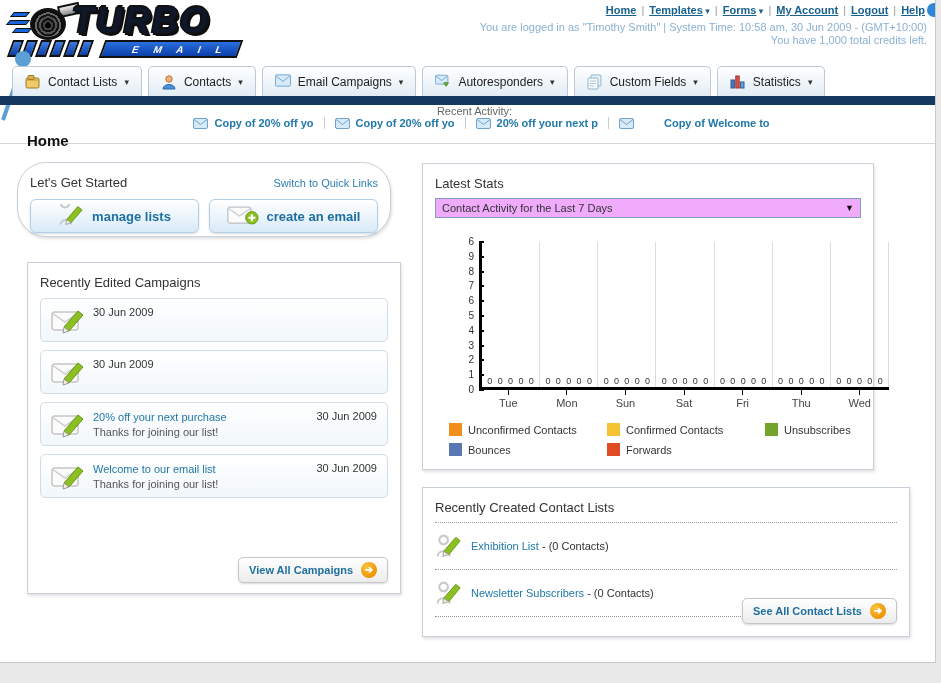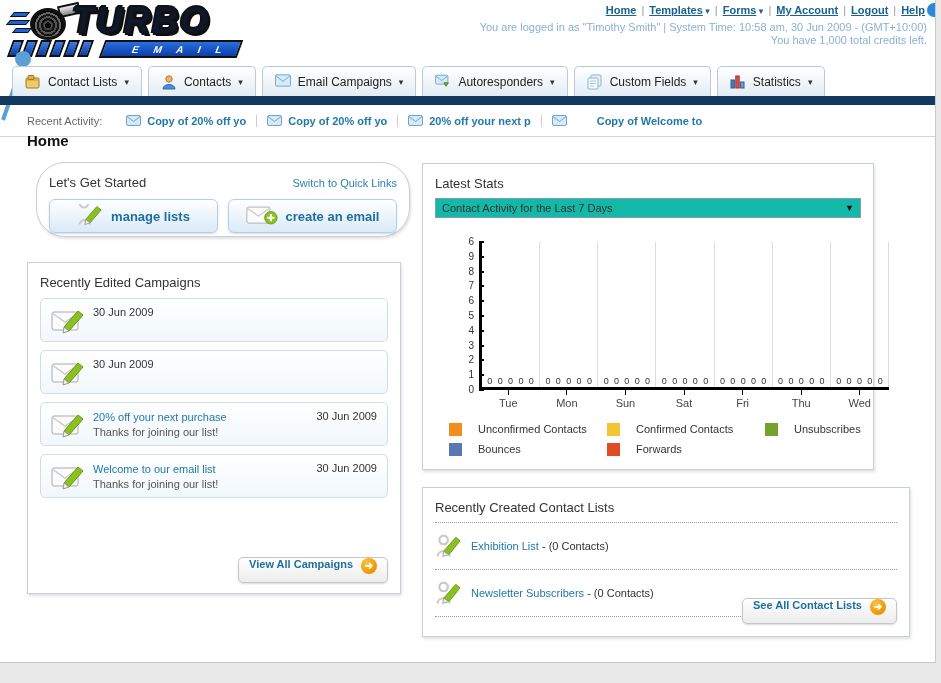--- a/index.html
+++ b/index.html
@@ -53,35 +53,35 @@
     height:30px; padding:0 12px; display:flex; align-items:center; gap:7px;
     border:1px solid #b9cbd9; border-bottom:none; border-radius:5px 5px 0 0;
     background:linear-gradient(#ffffff,#e2ecf4);
     font-size:12px; color:#222; cursor:pointer; white-space:nowrap;
   }
   .tab .caret { font-size:9px; color:#333; }
   .tab-icon { width:16px; height:16px; display:inline-flex; }
   .navybar { position:absolute; left:0; top:96px; width:941px; height:9px; background:#15395e; }
   
   .recentbar {
-    position:absolute; left:0; top:105px; width:936px; height:32px;
+    position:absolute; left:0; top:105px; width:936px; height:39px;
     display:flex; align-items:center; padding-left:27px;
-    border-bottom:1px solid #d5d5d5; font-size:11px;
+    border-bottom:1px solid #d5d5d5; font-size:11px;flex-direction:column;
   }
   .recentbar .ra-label { color:#666; margin-right:14px; }
   .ra-item { display:flex; align-items:center; gap:6px; padding:0 10px; border-right:1px solid #ccc; cursor:pointer; }
   .ra-item:last-child { border-right:none;gap:30px; }
   .ra-item a { color:#2179a8; text-decoration:none; }
   
   .page-title { position:absolute; left:27px; top:132px; font-size:15px; font-weight:bold; color:#111; }
   .panel { position:absolute; background:#fff; border:1px solid #c7d0d8; box-shadow:1px 2px 3px rgba(0,0,0,0.12); padding:12px; }
   .panel-title { font-size:13px; color:#333; }
   a.blue-link { color:#2e7fb0; font-size:11px; text-decoration:none; cursor:pointer; }
   
-  .p-getstarted { left:36px; top:162px; width:374px; height:75px;border-radius:29px; }
+  .p-getstarted { left:17px; top:162px; width:374px; height:75px;border-radius:29px; }
   .gs-head { display:flex; justify-content:space-between; align-items:baseline; }
   .gs-buttons { display:flex; gap:10px; margin-top:9px; }
   .big-btn {
     flex:1; height:34px; display:flex; align-items:center; justify-content:center; gap:8px;
     border:1px solid #b3cfe7; border-radius:6px; background:linear-gradient(#ffffff,#d9eaf8);
     box-shadow:0 1px 2px rgba(0,0,0,0.15); cursor:pointer;
     font-size:13px; font-weight:bold; color:#1d6f9e;
   }
   
   .p-campaigns { left:27px; top:262px; width:374px; height:332px; }
@@ -91,51 +91,51 @@
   .filter.active { background:#fff; border-radius:2px; }
   .camp-card {
     margin-top:8px; height:44px; border:1px solid #cfdde9; border-radius:5px;
     background:linear-gradient(#ffffff,#f1f7fb); display:flex; align-items:center; padding:0 10px; gap:8px;
   }
   .camp-text { flex:1; line-height:14px; overflow:hidden; }
   .camp-text a { font-size:11px; color:#2179a8; text-decoration:none; cursor:pointer; }
   .camp-sub { font-size:11px; color:#555; }
   .camp-date { font-size:11px; color:#333; align-self:flex-start; padding-top:7px; white-space:nowrap; }
   .pill-btn {
-    position:absolute; height:26px; display:flex; align-items:flex-start; gap:8px; padding:0 10px;
+    position:absolute; height:26px; display:flex; align-items:center; gap:8px; padding:0 10px;
     border:1px solid #c6c6c6; border-radius:5px; background:linear-gradient(#ffffff,#ececec);
     box-shadow:0 1px 2px rgba(0,0,0,0.15); cursor:pointer;
     font-size:11px; font-weight:bold; color:#1d6f9e; white-space:nowrap;
   }
   .btn-viewall { right:12px; bottom:10px; }
   .btn-seeall { right:12px; bottom:12px; }
   .arrow-circle {
     width:16px; height:16px; border-radius:50%;
     background:radial-gradient(circle at 35% 30%, #fbc33c, #ed9405 70%);
     color:#fff; font-size:10px; line-height:16px; text-align:center; font-weight:bold;
   }
   
   .p-stats { left:422px; top:163px; width:452px; height:307px; }
   .stats-select {
-    margin-top:7px; height:20px; border:1px solid #7f9db9; background:#14b8a6;
+    margin-top:7px; height:20px; border:1px solid #7f9db9; background:#f0abfc;
     display:flex; align-items:center; justify-content:space-between; padding:0 6px;
     font-size:11px; color:#333; cursor:pointer;
   }
   .stats-select .dd-caret { font-size:9px; color:#111; }
   .chart-wrap { position:relative; margin-top:24px; margin-left:44px; }
   .plot { position:relative; width:410px; height:148px; border-left:3px solid #000; border-bottom:3px solid #000; display:flex; }
   .cgroup { flex:1; border-right:1px solid #ddd; display:flex; align-items:flex-end; justify-content:space-evenly; padding-bottom:1px; }
   .zero { font-size:9px; color:#333; }
   .ylab { position:absolute; font-size:10px; color:#333; right:100%; margin-right:8px; white-space:nowrap; }
   .ytick { position:absolute; width:5px; height:2px; background:#000; right:100%; margin-right:0px; }
   .days { display:flex; width:410px; margin-left:0; }
   .day { flex:1; text-align:center; font-size:11px; color:#444; }
   .day .tickmark { width:1px; height:5px; background:#000; margin:0 auto 2px auto; }
   .legend { margin:14px 0 0 14px; display:grid; grid-template-columns:158px 158px 140px; row-gap:7px; }
-  .leg-item { display:flex; gap:16px; font-size:11px; color:#333; }
+  .leg-item { display:flex; align-items:center; gap:6px; font-size:11px; color:#333; }
   .swatch { width:13px; height:13px; }
   
   .p-contactlists { left:422px; top:487px; width:488px; height:150px; }
   .dotted { border:none; border-top:1px dotted #999; margin:7px 0; }
   .cl-item { display:flex; align-items:center; gap:10px; padding:2px 0; font-size:11px; color:#333; }
   .cl-item a { color:#2179a8; text-decoration:none; cursor:pointer; }
   .icon-box { display:inline-flex; }
 </style>
 </head>
 <body>

